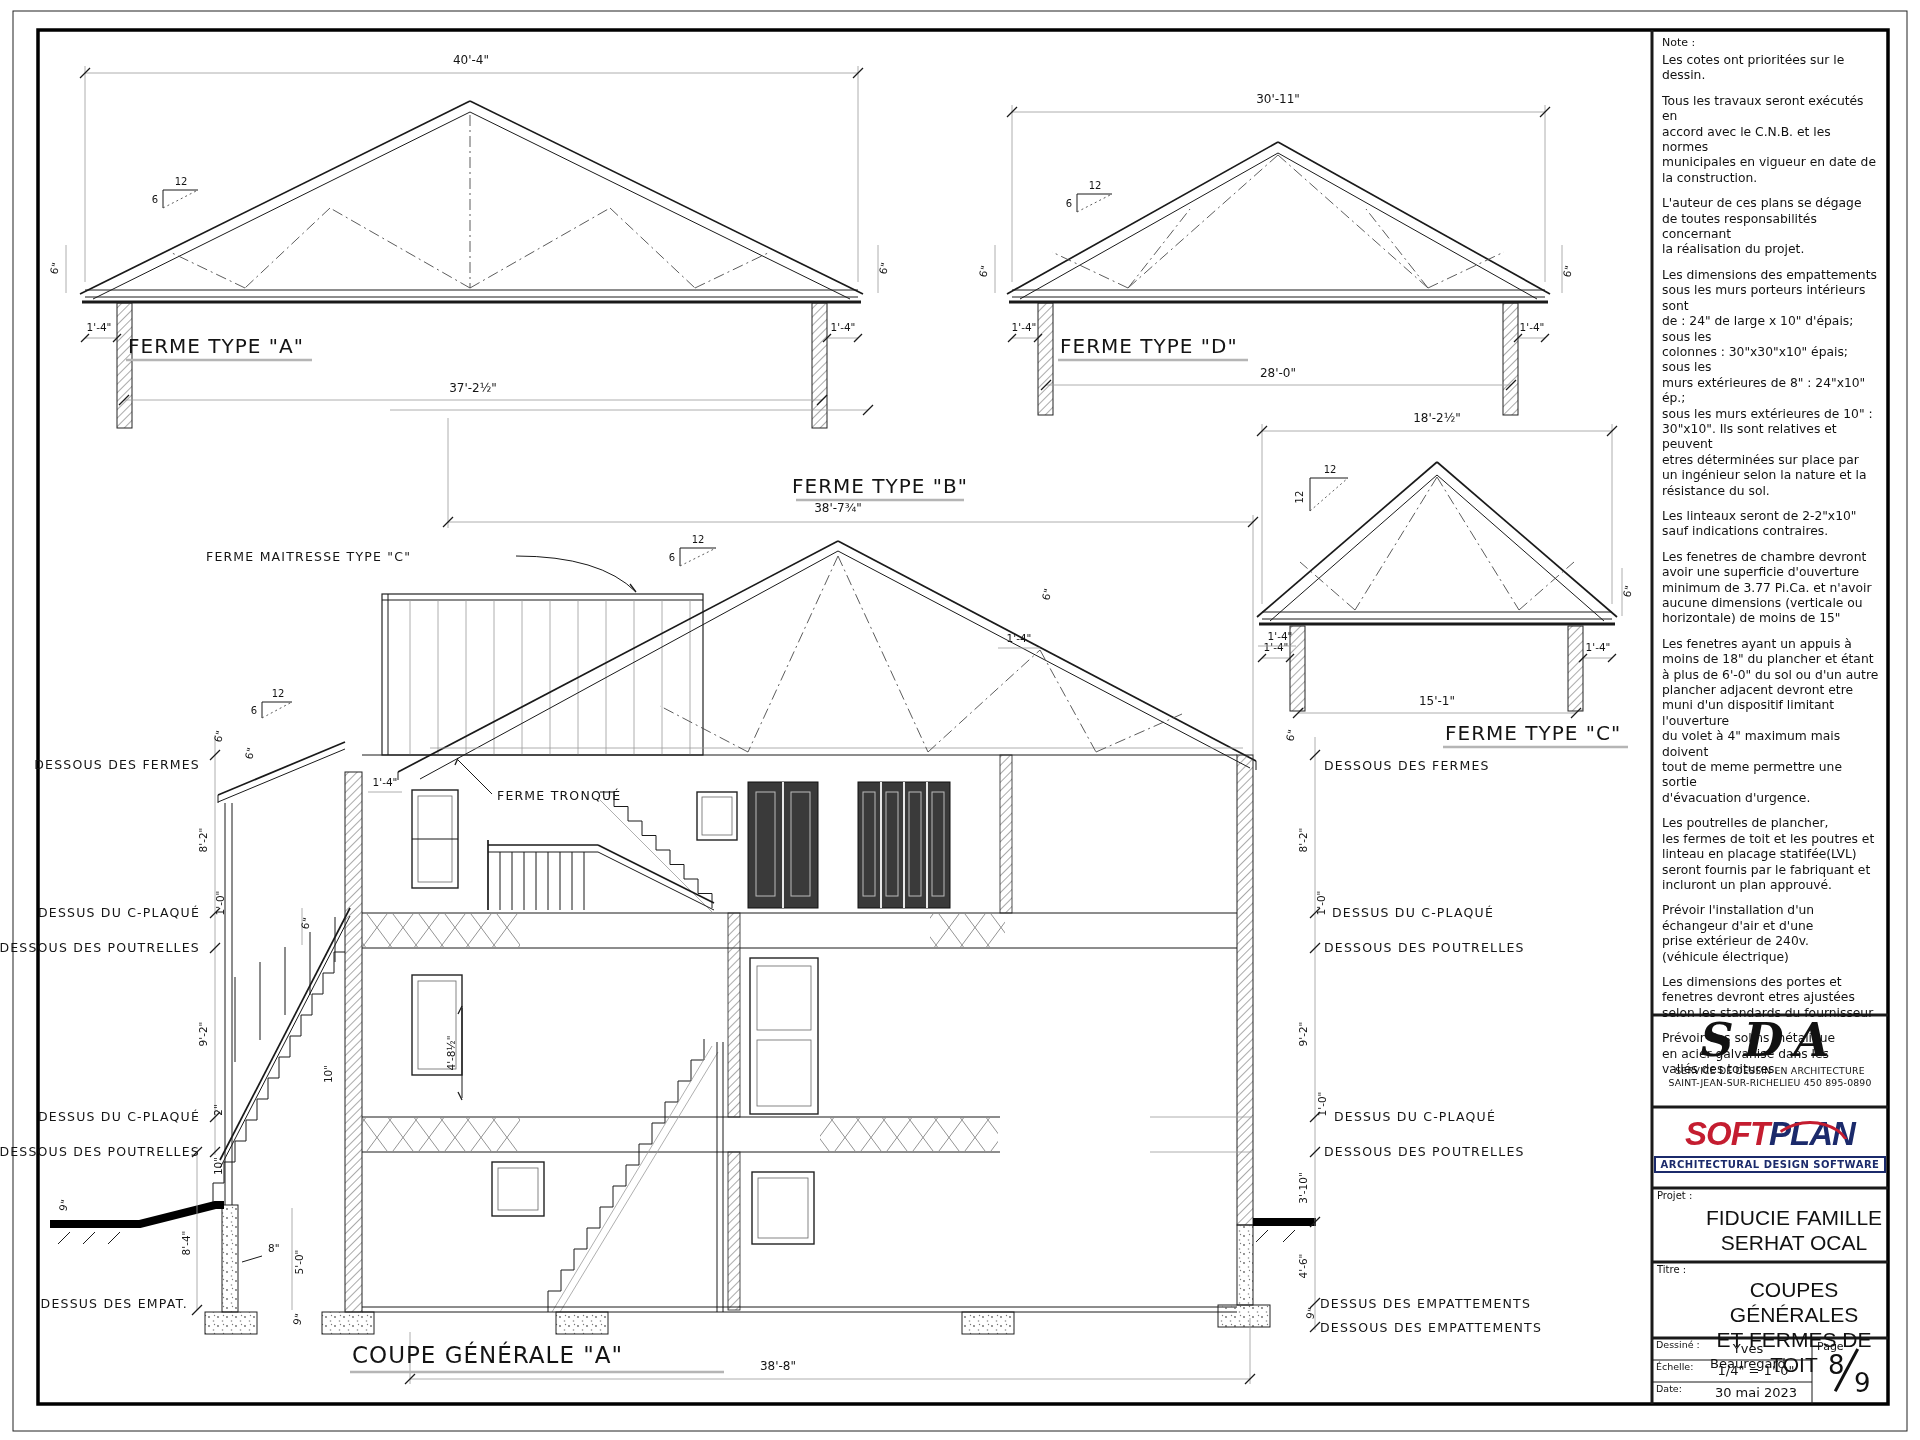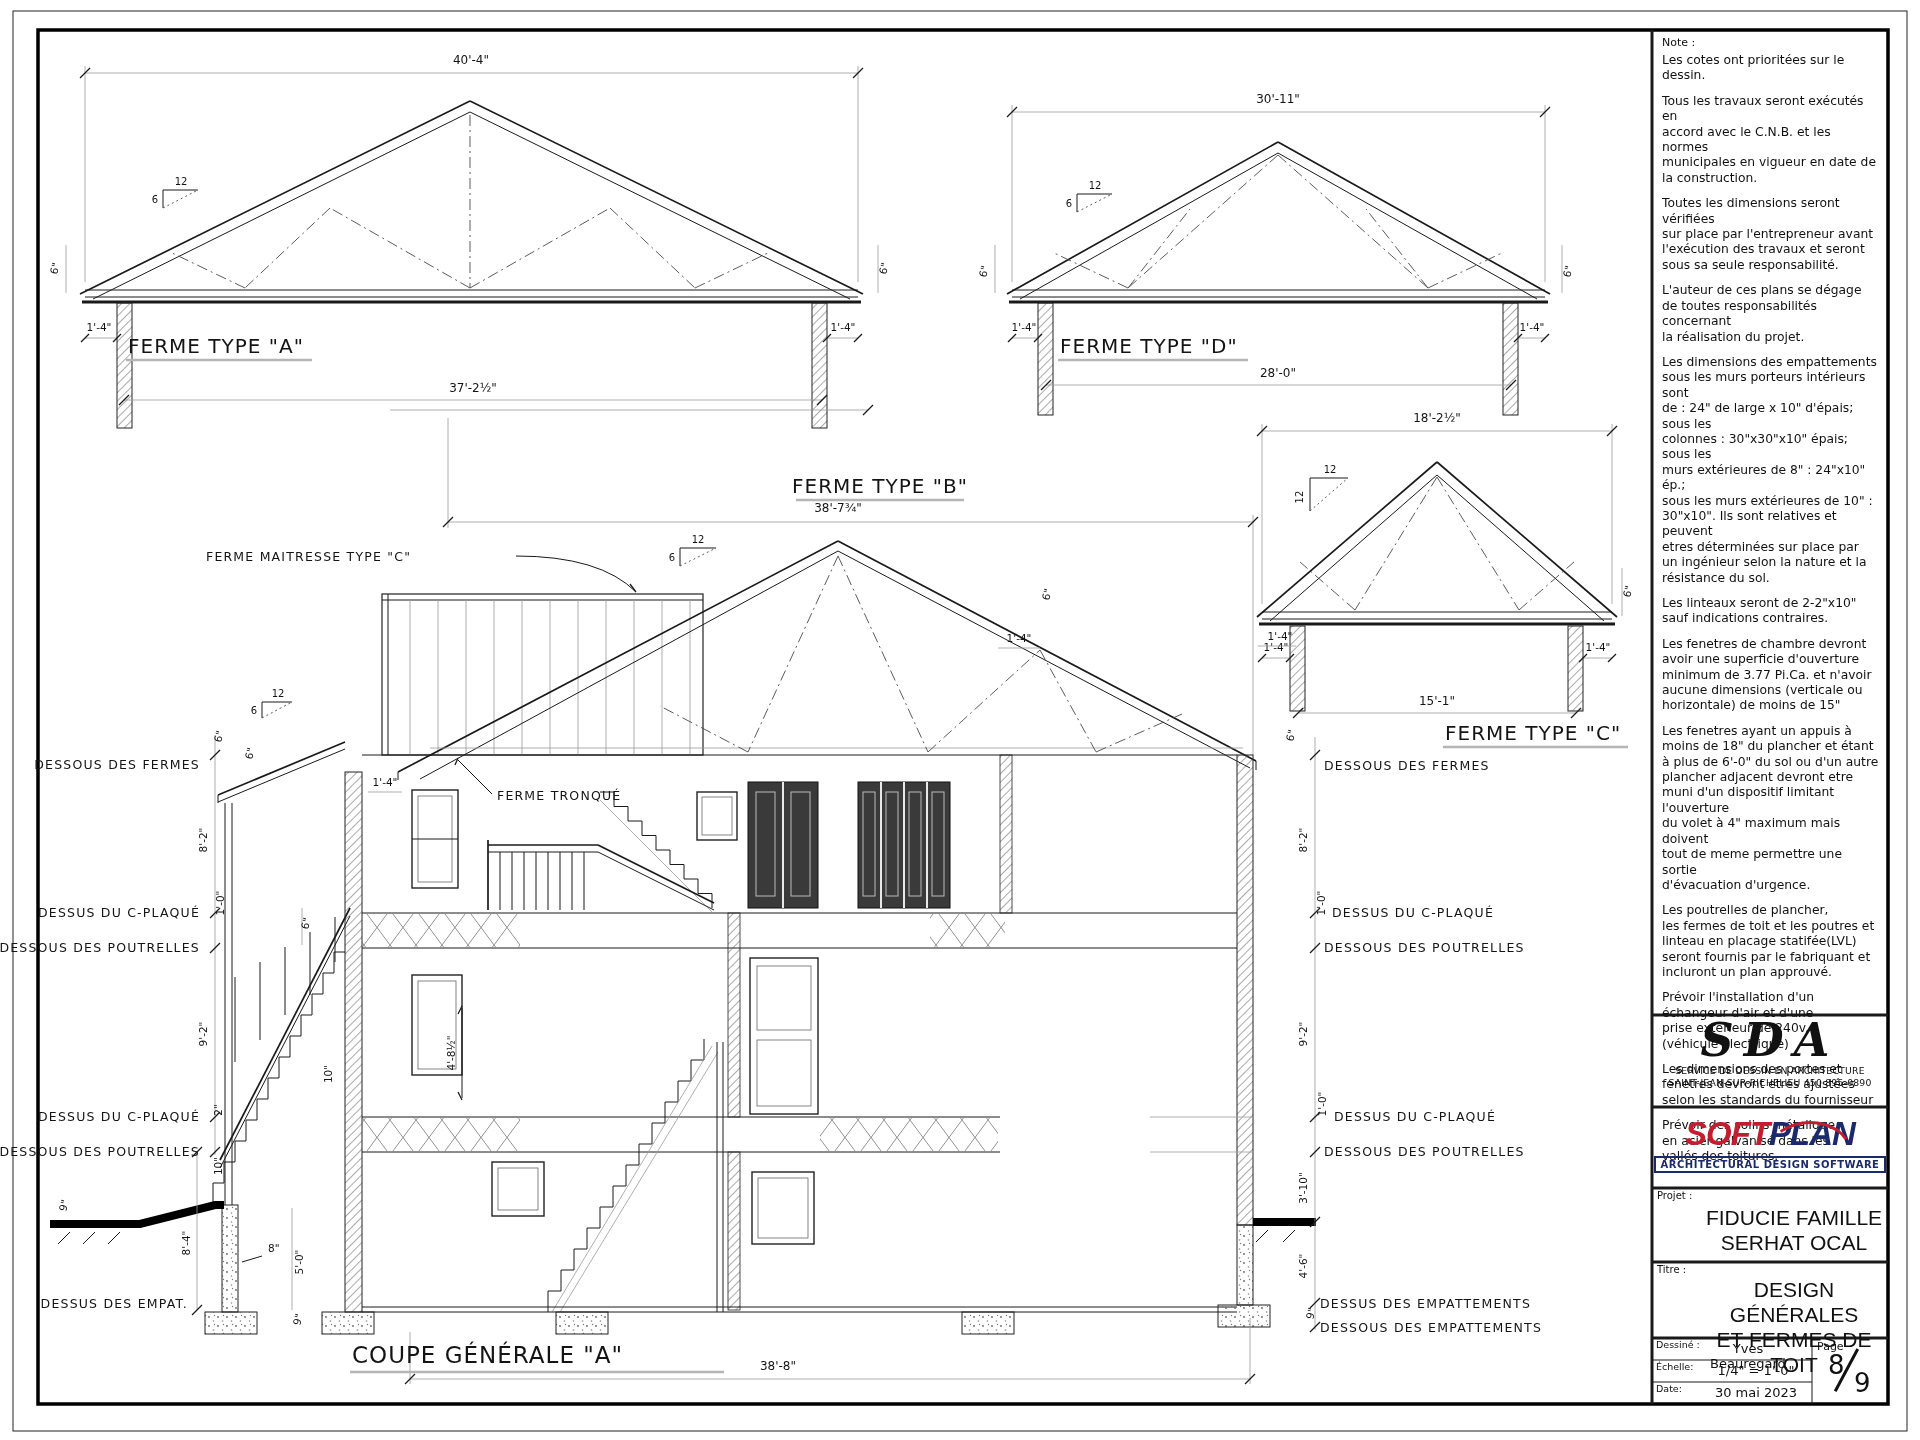--- a/index.html
+++ b/index.html
@@ -505,24 +505,20 @@
 </svg>
 
 <div id="panel">
   <div id="notes">
     <div class="nh">Note :</div>
     <p>Les cotes ont prioritées sur le dessin.</p>
     <p>Tous les travaux seront exécutés en
 accord avec le C.N.B. et les normes
 municipales en vigueur en date de
 la construction.</p>
-    <p>Toutes les dimensions seront vérifiées
-sur place par l'entrepreneur avant
-l'exécution des travaux et seront
-sous sa seule responsabilité.</p>
     <p>L'auteur de ces plans se dégage
 de toutes responsabilités concernant
 la réalisation du projet.</p>
     <p>Les dimensions des empattements
 sous les murs porteurs intérieurs sont
 de : 24" de large x 10" d'épais; sous les
 colonnes : 30"x30"x10" épais; sous les
 murs extérieures de 8" : 24"x10" ép.;
 sous les murs extérieures de 10" :
 30"x10". Ils sont relatives et peuvent
@@ -576,21 +572,21 @@
   </div>
 
   <div class="tb" style="top:1158px;height:74px;">
     <span class="blk-label">Projet :</span>
     <div class="blk-big" style="margin-top:17px;">FIDUCIE FAMILLE</div>
     <div class="blk-big">SERHAT OCAL</div>
   </div>
 
   <div class="tb" style="top:1232px;height:76px;">
     <span class="blk-label">Titre :</span>
-    <div class="blk-big" style="margin-top:15px;">DESIGN GÉNÉRALES</div>
+    <div class="blk-big" style="margin-top:15px;">COUPES GÉNÉRALES</div>
     <div class="blk-big">ET FERMES DE TOIT</div>
   </div>
 
   <div class="tb" style="top:1308px;height:22px;width:144px;text-align:left;">
     <span class="row-label">Dessiné :</span>
     <span class="row-val">Yves Beauregard</span>
   </div>
   <div class="tb" style="top:1330px;height:22px;width:160px;text-align:left;">
     <span class="row-label">Échelle:</span>
     <span class="row-val">1/4" = 1'-0"</span>

